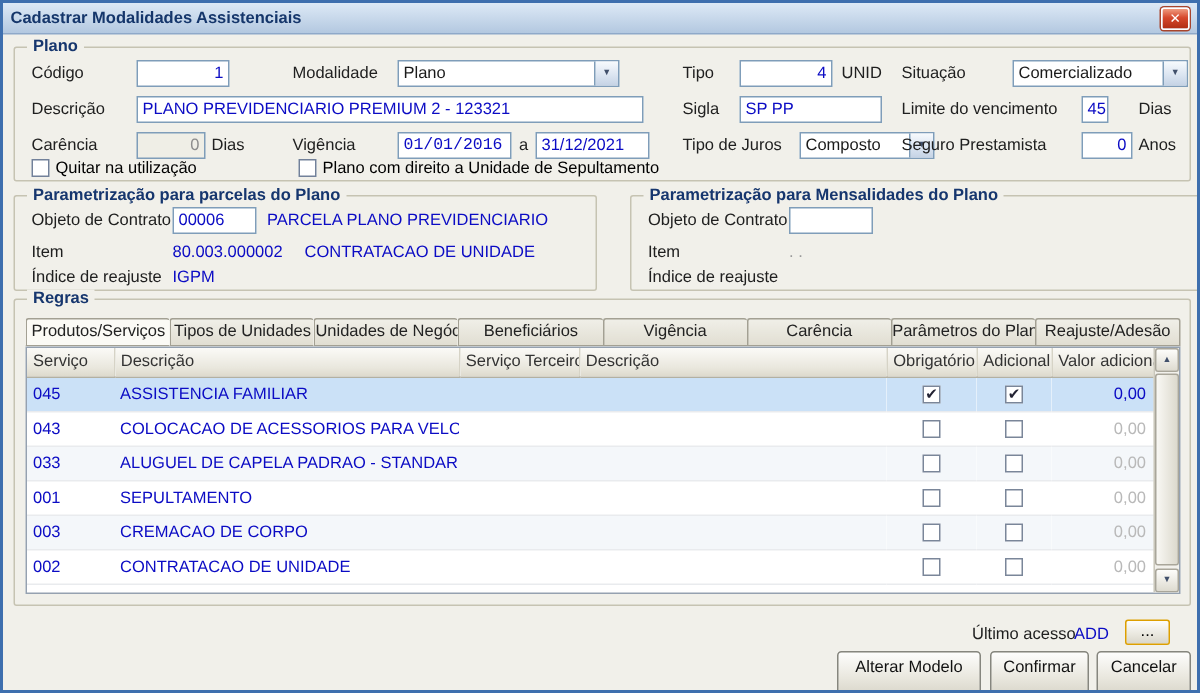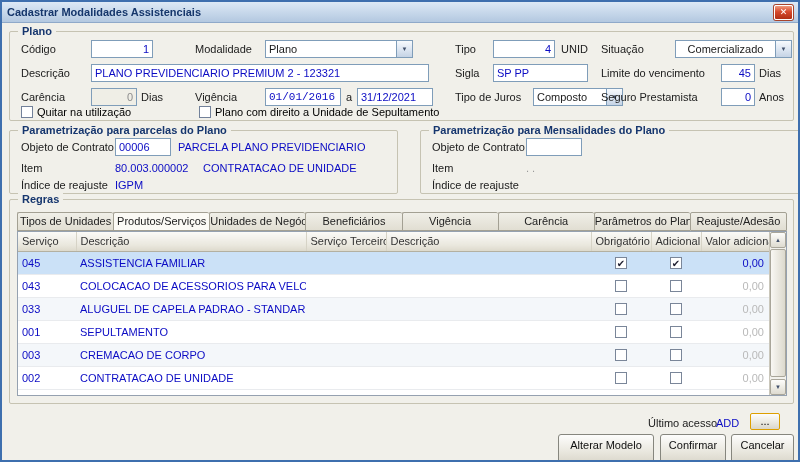--- a/index.html
+++ b/index.html
@@ -96,33 +96,33 @@
     <span class="dd" style="left:255px;top:8px;width:148px;">
       <span class="val">Plano</span>
       <span class="arrow">▼</span>
     </span>
 
     <span class="lbl" style="left:445px;top:8px;">Tipo</span>
     <span class="txt num" style="left:483px;top:8px;width:62px;">4</span>
     <span class="lbl" style="left:551px;top:8px;">UNID</span>
 
     <span class="lbl" style="left:591px;top:8px;">Situação</span>
-    <span class="dd" style="left:665px;top:8px;width:117px;text-align:center;">
+    <span class="dd" style="left:665px;top:8px;width:117px;">
       <span class="val">Comercializado</span>
       <span class="arrow">▼</span>
     </span>
 
     <span class="lbl" style="left:11px;top:32px;">Descrição</span>
     <span class="txt" style="left:81px;top:32px;width:338px;">PLANO PREVIDENCIARIO PREMIUM 2 - 123321</span>
 
     <span class="lbl" style="left:445px;top:32px;">Sigla</span>
     <span class="txt" style="left:483px;top:32px;width:95px;">SP PP</span>
 
     <span class="lbl" style="left:591px;top:32px;">Limite do vencimento</span>
-    <span class="txt num" style="left:711px;top:32px;width:34px;">45</span>
+    <span class="txt num" style="left:711px;top:32px;width:18px;">45</span>
     <span class="lbl" style="left:749px;top:32px;">Dias</span>
 
     <span class="lbl" style="left:11px;top:56px;">Carência</span>
     <span class="txt num disabled" style="left:81px;top:56px;width:46px;">0</span>
     <span class="lbl" style="left:131px;top:56px;">Dias</span>
 
     <span class="lbl" style="left:185px;top:56px;">Vigência</span>
     <span class="txt" style="left:255px;top:56px;width:76px;font-family:Liberation Mono, monospace;">01/01/2016</span>
     <span class="lbl" style="left:336px;top:56px;">a</span>
     <span class="txt" style="left:347px;top:56px;width:76px;">31/12/2021</span>
@@ -162,22 +162,22 @@
     <span class="lbl" style="left:11px;top:28px;">Item</span>
     <span class="lbl grey" style="left:105px;top:28px;">.  .</span>
     <span class="lbl" style="left:11px;top:45px;">Índice de reajuste</span>
     <span class="lbl blue" style="left:105px;top:45px;"></span>
   </div>
 
   <div class="group" style="left:7px;top:197px;width:785px;height:205px;">
     <span class="legend">Regras</span>
 
     <div class="tabs">
+      <div class="tab active">Produtos/Serviços</div>
       <div class="tab">Tipos de Unidades</div>
-      <div class="tab active">Produtos/Serviços</div>
       <div class="tab">Unidades de Negócio</div>
       <div class="tab">Beneficiários</div>
       <div class="tab">Vigência</div>
       <div class="tab">Carência</div>
       <div class="tab">Parâmetros do Plano</div>
       <div class="tab">Reajuste/Adesão</div>
     </div>
 
     <div class="grid">
       <table>

